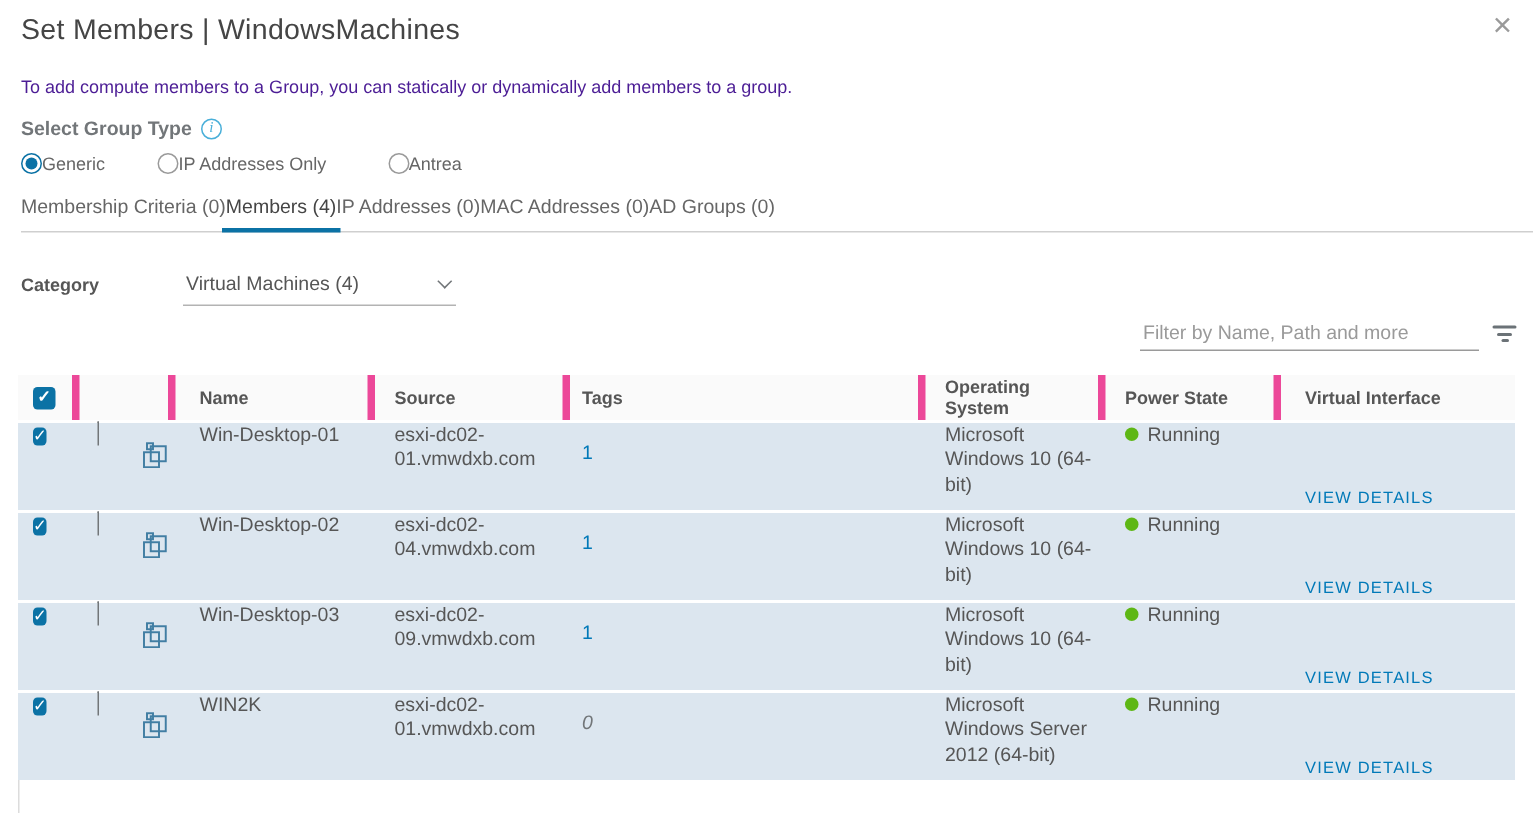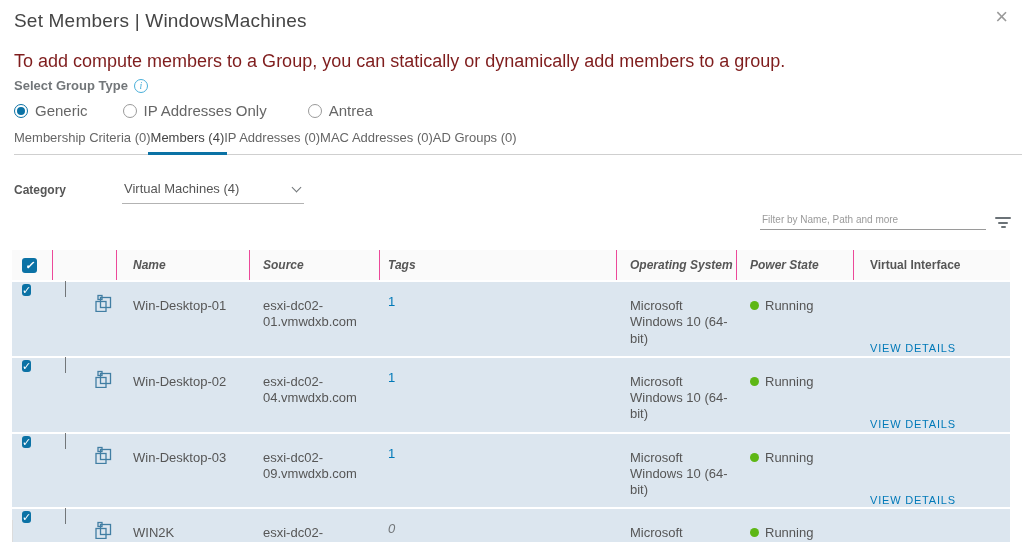--- a/index.html
+++ b/index.html
@@ -7,72 +7,72 @@
   body {
     position: relative;
     background: #fff;
     font-family: "Liberation Sans", sans-serif;
     color: #565656;
     overflow: hidden;
   }
   
   .dlg-title { position:absolute; left:14px; top:10px; font-size:19px; font-weight:400; color:#454545; letter-spacing:.2px; }
   .dlg-close { position:absolute; right:14px; top:6px; font-size:22px; font-weight:300; color:#9a9a9a; line-height:1; cursor:pointer; }
-  .dlg-desc  { position:absolute; left:14px; top:51px; font-size:18px; color:#7f1d1d; }
+  .dlg-desc  { position:absolute; left:14px; top:51px; font-size:12px; color:#4c1d95; }
 
   
   .gt-label-row { position:absolute; left:14px; top:78px; display:flex; align-items:center; }
   .gt-label { font-size:13px; font-weight:600; color:#727679; }
   .info-icon { display:inline-block; width:14px; height:14px; margin-left:6px; border:1px solid #49afd9; border-radius:50%;
                color:#49afd9; font-size:10px; line-height:12px; text-align:center; font-family:"Liberation Serif",serif; font-style:italic; cursor:pointer;}
   .radio-row { position:absolute; left:14px; top:102px; display:flex; align-items:center; }
   .radio-item { display:flex; align-items:center; cursor:pointer; }
   .radio-item.m1 { margin-right:35px; } .radio-item.m2 { margin-right:41px; }
   .rdot { width:14px; height:14px; border:1px solid #9a9a9a; border-radius:50%; position:relative; background:#fff; flex:none; }
   .rdot.sel { border-color:var(--accent,#0b72a5); }
   .rdot.sel::after { content:""; position:absolute; inset:2px; border-radius:50%; background:var(--accent,#0b72a5); }
-  .radio-item span.lbl { margin-left:7px; font-size:15px; color:#666; }
+  .radio-item span.lbl { margin-left:0; font-size:12px; color:#666; }
 
   
   .tabs { position:absolute; left:14px; top:130px; right:0; display:flex; border-bottom:1px solid #cfcfcf; }
   .tab { font-size:13px; color:#666; padding-bottom:9px; position:relative; cursor:pointer; white-space:nowrap; }
   .tab.active { color:#454545; }
   .tab.active::after { content:""; position:absolute; left:-3px; right:-3px; bottom:-1px; height:3px; background:var(--accent,#0b72a5); }
 
   
   .cat-row { position:absolute; left:14px; top:181px; display:flex; align-items:flex-start;gap:32px; }
   .cat-label { width:76px; font-size:12px; font-weight:600; color:#565656; padding-top:2px; }
   .cat-dd { width:182px; display:flex; justify-content:space-between; align-items:center; border-bottom:1px solid #b3b3b3; padding:0 4px 7px 2px; cursor:pointer; }
   .cat-dd .val { font-size:13px; color:#565656; }
   .caret-down { width:7px; height:7px; border-right:1.4px solid #727679; border-bottom:1.4px solid #727679; transform:rotate(45deg); margin-top:-3px; }
 
   
   .filter-input { position:absolute; left:760px; top:210px; width:226px; border:none; border-bottom:1px solid #9a9a9a;
-                  font-family:"Liberation Sans",sans-serif; font-size:10px; color:#565656; padding:4px 2px; background:transparent; outline:none; }
+                  font-family:"Liberation Sans",sans-serif; font-size:13px; color:#565656; padding:4px 2px; background:transparent; outline:none; }
   .filter-input::placeholder { color:#9a9a9a; }
   .filter-icon { position:absolute; left:994px; top:217px; width:18px; height:12px; cursor:pointer; }
   .filter-icon i { display:block; background:#6b7277; height:2px; border-radius:1px; margin:0 auto 2.5px; }
   .filter-icon i:nth-child(1){ width:16px; } .filter-icon i:nth-child(2){ width:10px; } .filter-icon i:nth-child(3){ width:5px; }
 
   
   .grid { position:absolute; left:12px; top:250px; width:998px; }
   .thead { display:flex; align-items:center; height:30px; background:#fafafa; margin-bottom:2px;
            font-size:12px; font-weight:600; color:#565656; }
   .thead .cell { height:100%; display:flex; align-items:center; }
   .col-cb   { width:41px; }  .col-exp { width:35px; } .col-ico { width:29px; }
   .col-name { width:133px; padding-left:16px; }
   .col-src  { width:130px; padding-left:13px; }
   .col-tags { width:237px; padding-left:8px; }
   .col-os   { width:120px; padding-left:13px; }
   .col-pwr  { width:117px; padding-left:13px; }
   .col-vif  { flex:1; padding-left:16px; }
-  .thead .sep { border-right:1px solid #ec4899;font-style:italic; }
+  .thead .sep { border-right:5px solid #ec4899; }
 
   .row { display:flex; background:var(--rowbg,#dce6ef); min-height:58px; margin-bottom:2px; font-size:13px; color:#565656; }
-  .row .cell { padding-top:16px; line-height:1.25; }
+  .row .cell { padding-top:0; line-height:1.25; }
   .cb { width:15px; height:15px; background:var(--accent,#0b72a5); border-radius:3px; margin:10px 0 0 10px; flex:none;
         color:#fff; font-size:11px; line-height:15px; text-align:center; cursor:pointer; }
   .thead .cb { margin-top:0; }
   .cb::after { content:"\2713"; }
   .chev-right { width:8px; height:8px; border-top:1.6px solid #727679; border-right:1.6px solid #727679;
                 transform:rotate(45deg); margin:16px 0 0 12px; cursor:pointer; flex:none; }
   .vm-icon { margin:12px 0 0 6px; flex:none; }
   .tag-link { color:var(--link,#0079b8); cursor:pointer; }
   .tag-zero { color:#727679; font-style:italic; }
   .pwr-dot { display:inline-block; width:9px; height:9px; border-radius:50%; background:var(--green,#5eb715); margin-right:6px; }

